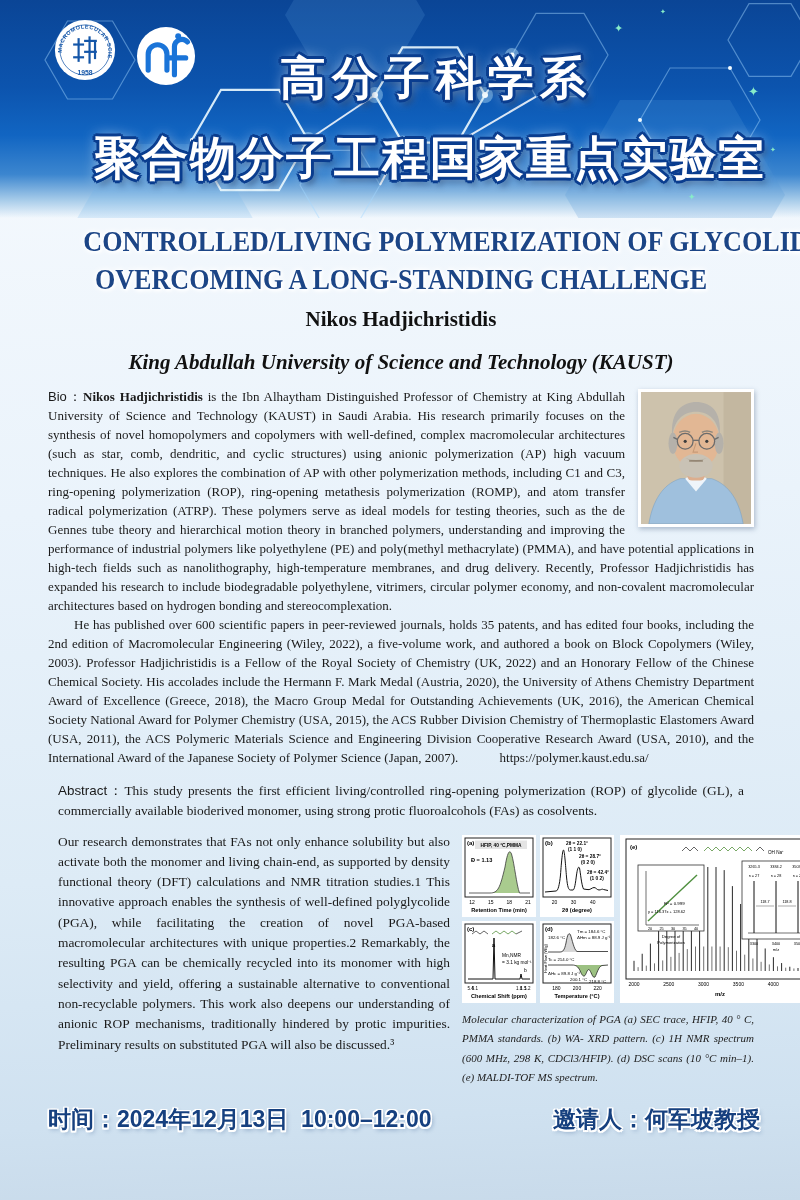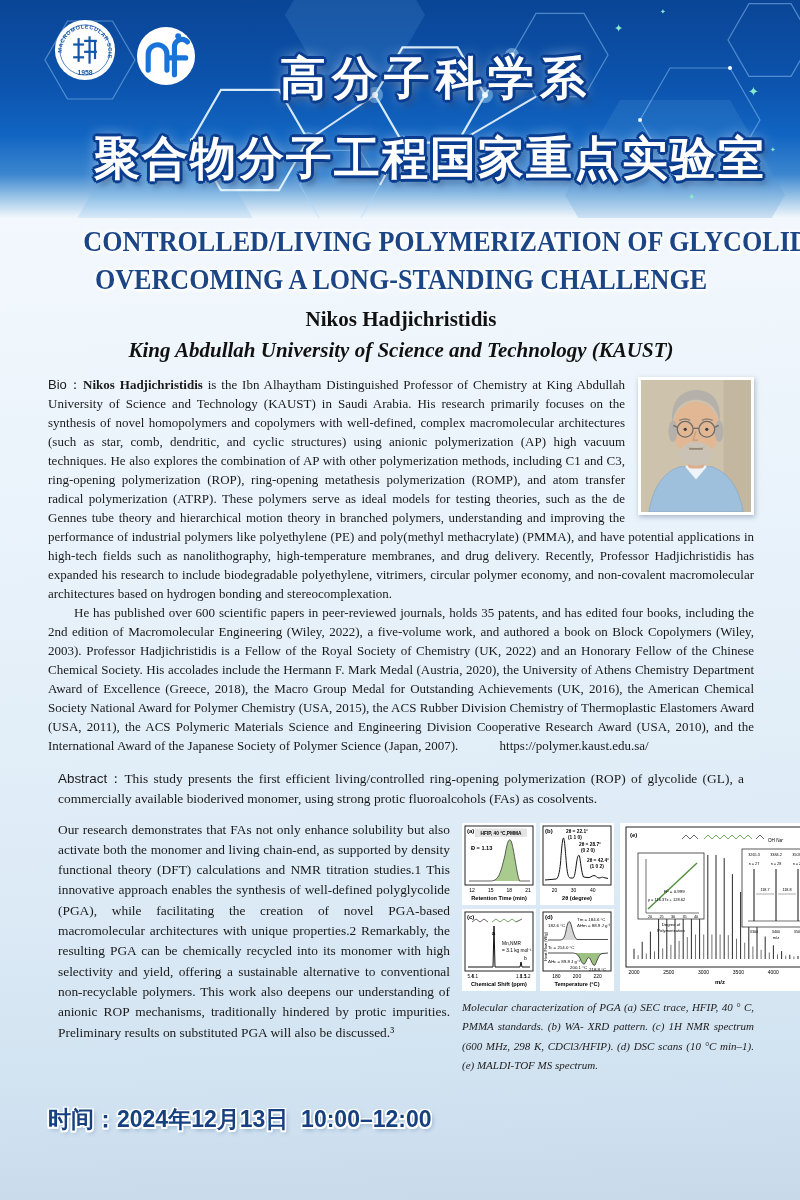--- a/index.html
+++ b/index.html
@@ -19,21 +19,21 @@
   .hdr-line1{padding-top:48px;font-size:46px;letter-spacing:6px;padding-left:36px;}
   .hdr-line2{padding-top:18px;font-size:46px;letter-spacing:2px;padding-left:30px;}
   .logo{position:absolute;}
 
   
   .content{position:absolute;top:222px;left:48px;width:706px;}
   .title{color:#1c4586;font-weight:bold;font-size:29px;line-height:38px;text-align:center;
     text-shadow:0 0 3px #fff,0 0 6px #fff,0 0 9px #fff,2px 2px 3px rgba(255,255,255,.95);}
   .title .tline{display:block;transform:scaleX(0.9);transform-origin:center;white-space:nowrap;}
   .speaker{margin-top:9px;text-align:center;font-size:21px;font-weight:bold;color:#111;}
-  .affil{margin-top:6px;text-align:center;font-size:21px;font-weight:bold;font-style:italic;color:#111;}
+  .affil{margin-top:18px;text-align:center;font-size:21px;font-weight:bold;font-style:italic;color:#111;}
 
   
   .bio{margin-top:12px;font-size:13px;line-height:19px;text-align:justify;}
   .bio::after,.abs-flow::after{content:"";display:block;clear:both;}
   .lbl{font-family:"Liberation Sans",sans-serif;font-weight:normal;}
   .photo{float:right;width:110px;height:132px;border:3px solid #ffffff;box-shadow:1px 2px 5px rgba(40,70,110,.35);
     margin:2px 0 6px 13px;background:#cdc2ac;}
   .indent{text-indent:26px;margin:0;}
   .bio p{margin:0;}
   .url{color:#1a1a1a;text-decoration:none;padding-left:38px;}
@@ -398,17 +398,18 @@
           </div>
           <div class="cap">Molecular characterization of PGA (a) SEC trace, HFIP, 40 ° C, PMMA standards. (b) WA- XRD pattern. (c) 1H NMR spectrum (600 MHz, 298 K, CDCl3/HFIP). (d) DSC scans (10 °C min–1). (e) MALDI-TOF MS spectrum.</div>
         </aside>
         <p>Our research demonstrates that FAs not only enhance solubility but also activate both the monomer and living chain-end, as supported by density functional theory (DFT) calculations and NMR titration studies.1 This innovative approach enables the synthesis of well-defined polyglycolide (PGA), while facilitating the creation of novel PGA-based macromolecular architectures with unique properties.2 Remarkably, the resulting PGA can be chemically recycled into its monomer with high selectivity and yield, offering a sustainable alternative to conventional non-recyclable polymers. This work also deepens our understanding of anionic ROP mechanisms, traditionally hindered by protic impurities. Preliminary results on substituted PGA will also be discussed.³</p>
       </div>
     </section>
   </div>
 
   <div class="foot foot-row1" style="position:absolute">
     <span><span>时间：</span><span class="pre">2024年12月13日  10:00–12:00</span></span>
+    <span><span>邀请人：</span><span>何军坡教授</span></span>
   </div>
   <div class="foot foot-row2" style="position:absolute">
     <span><span>地点：</span><span>江湾校区化学高分子楼B2085</span></span>
   </div>
 </div>
 
 </body></html>

